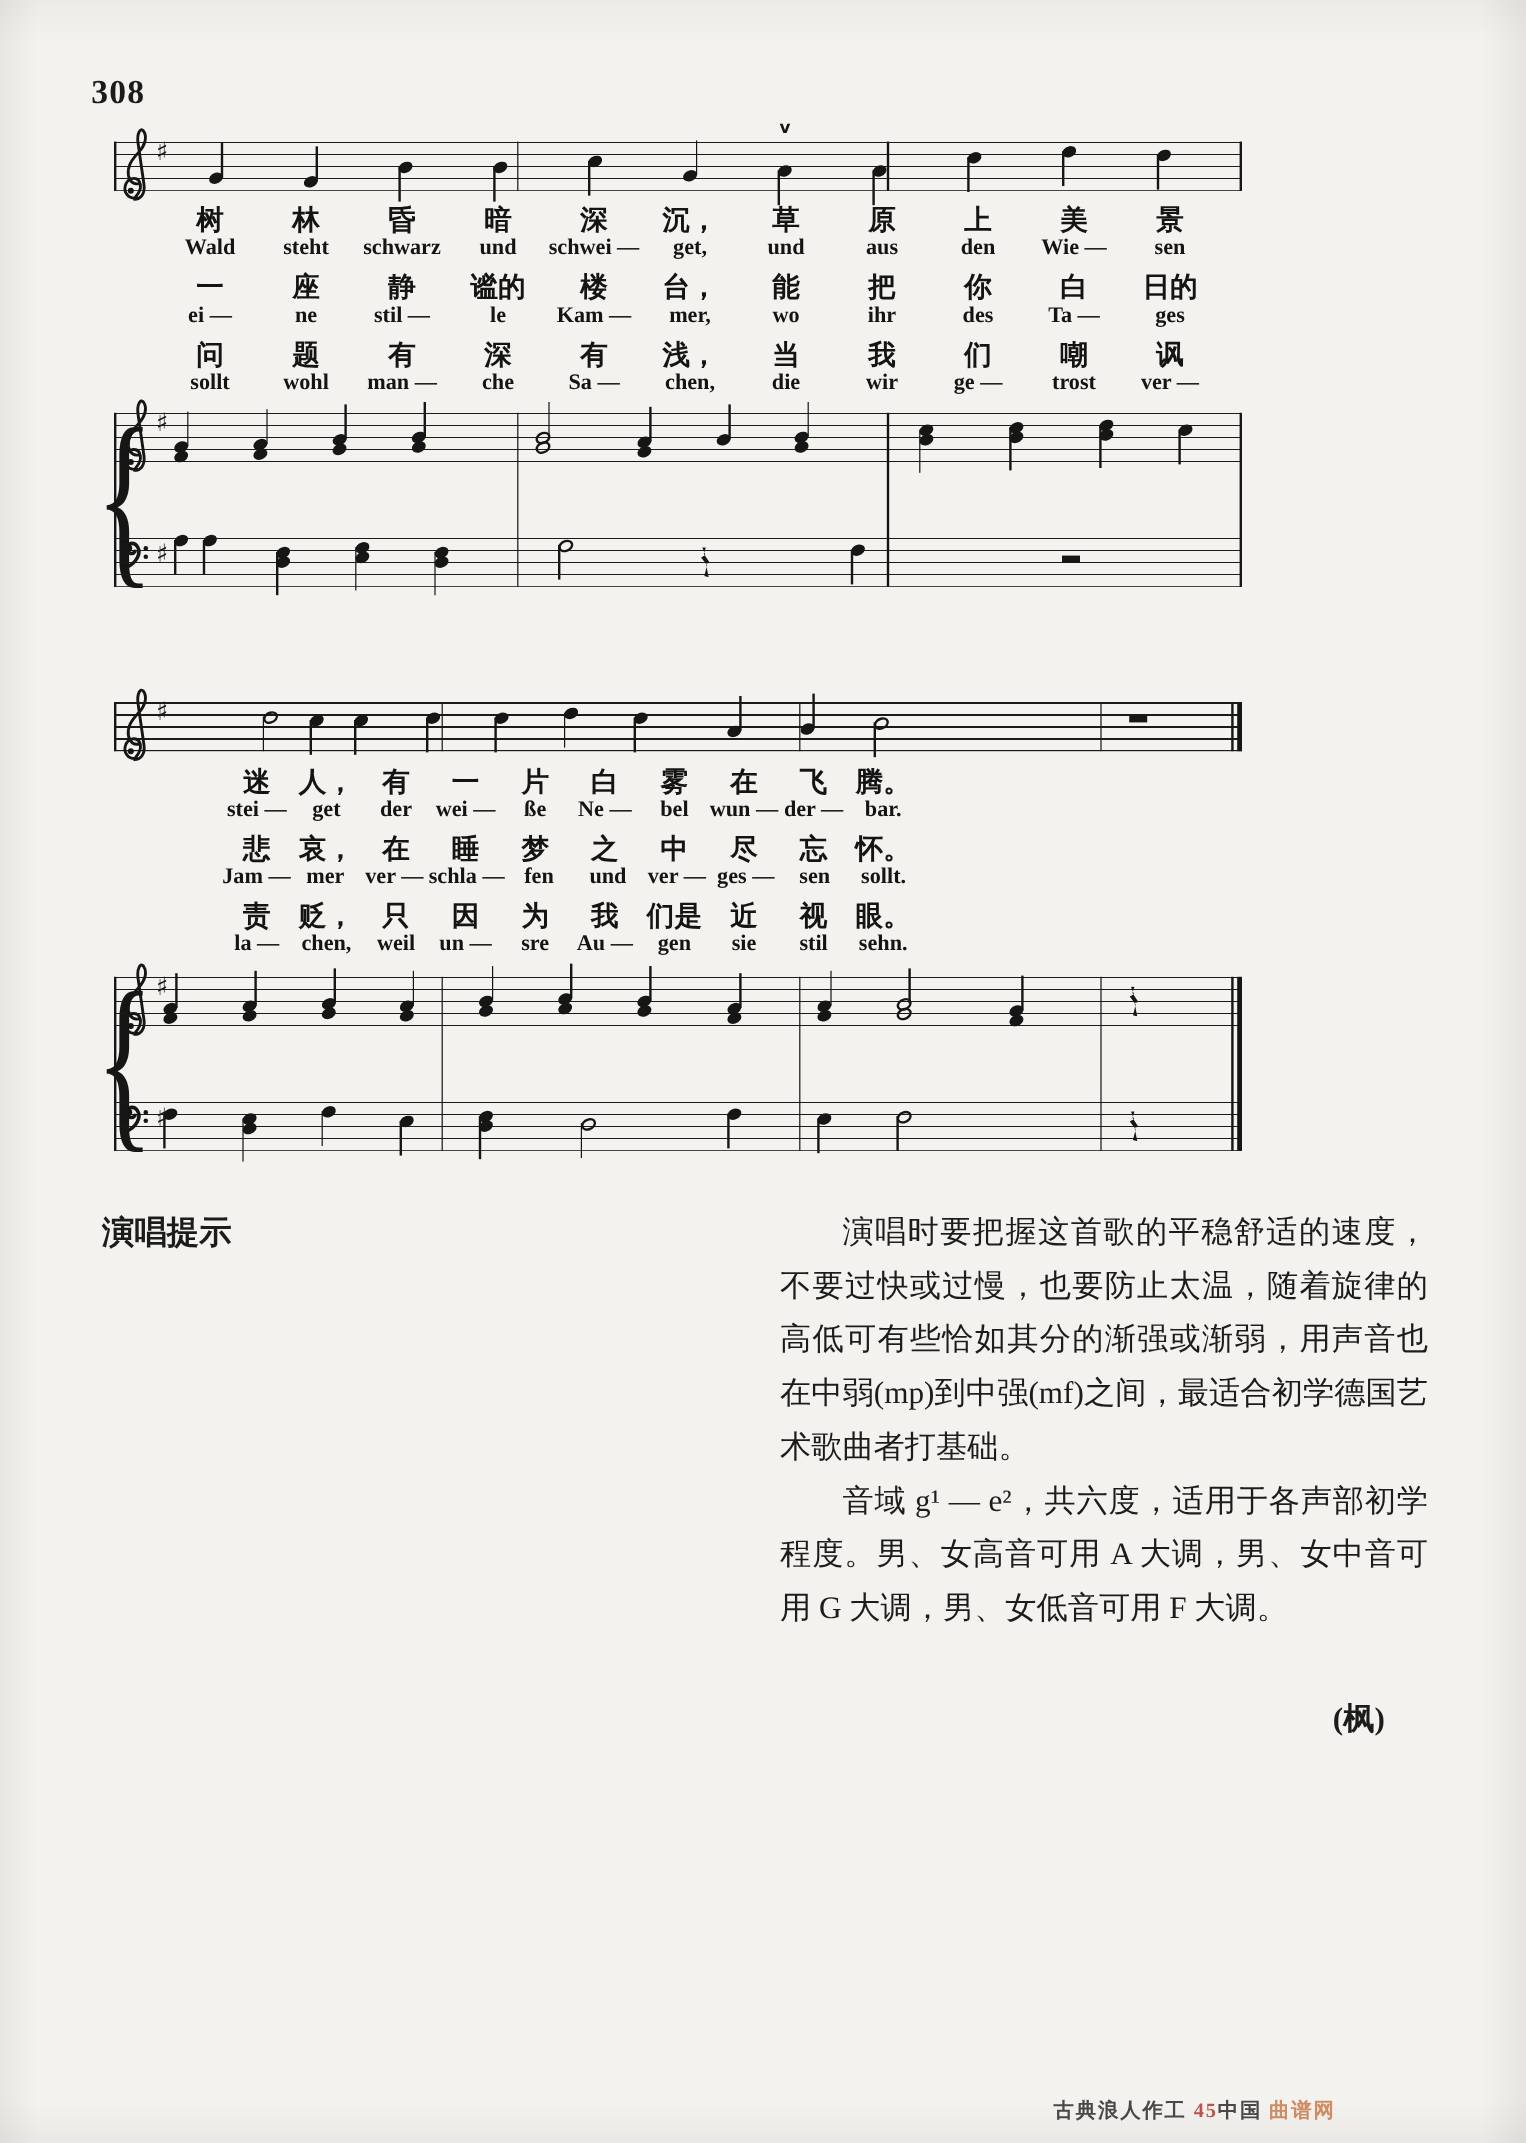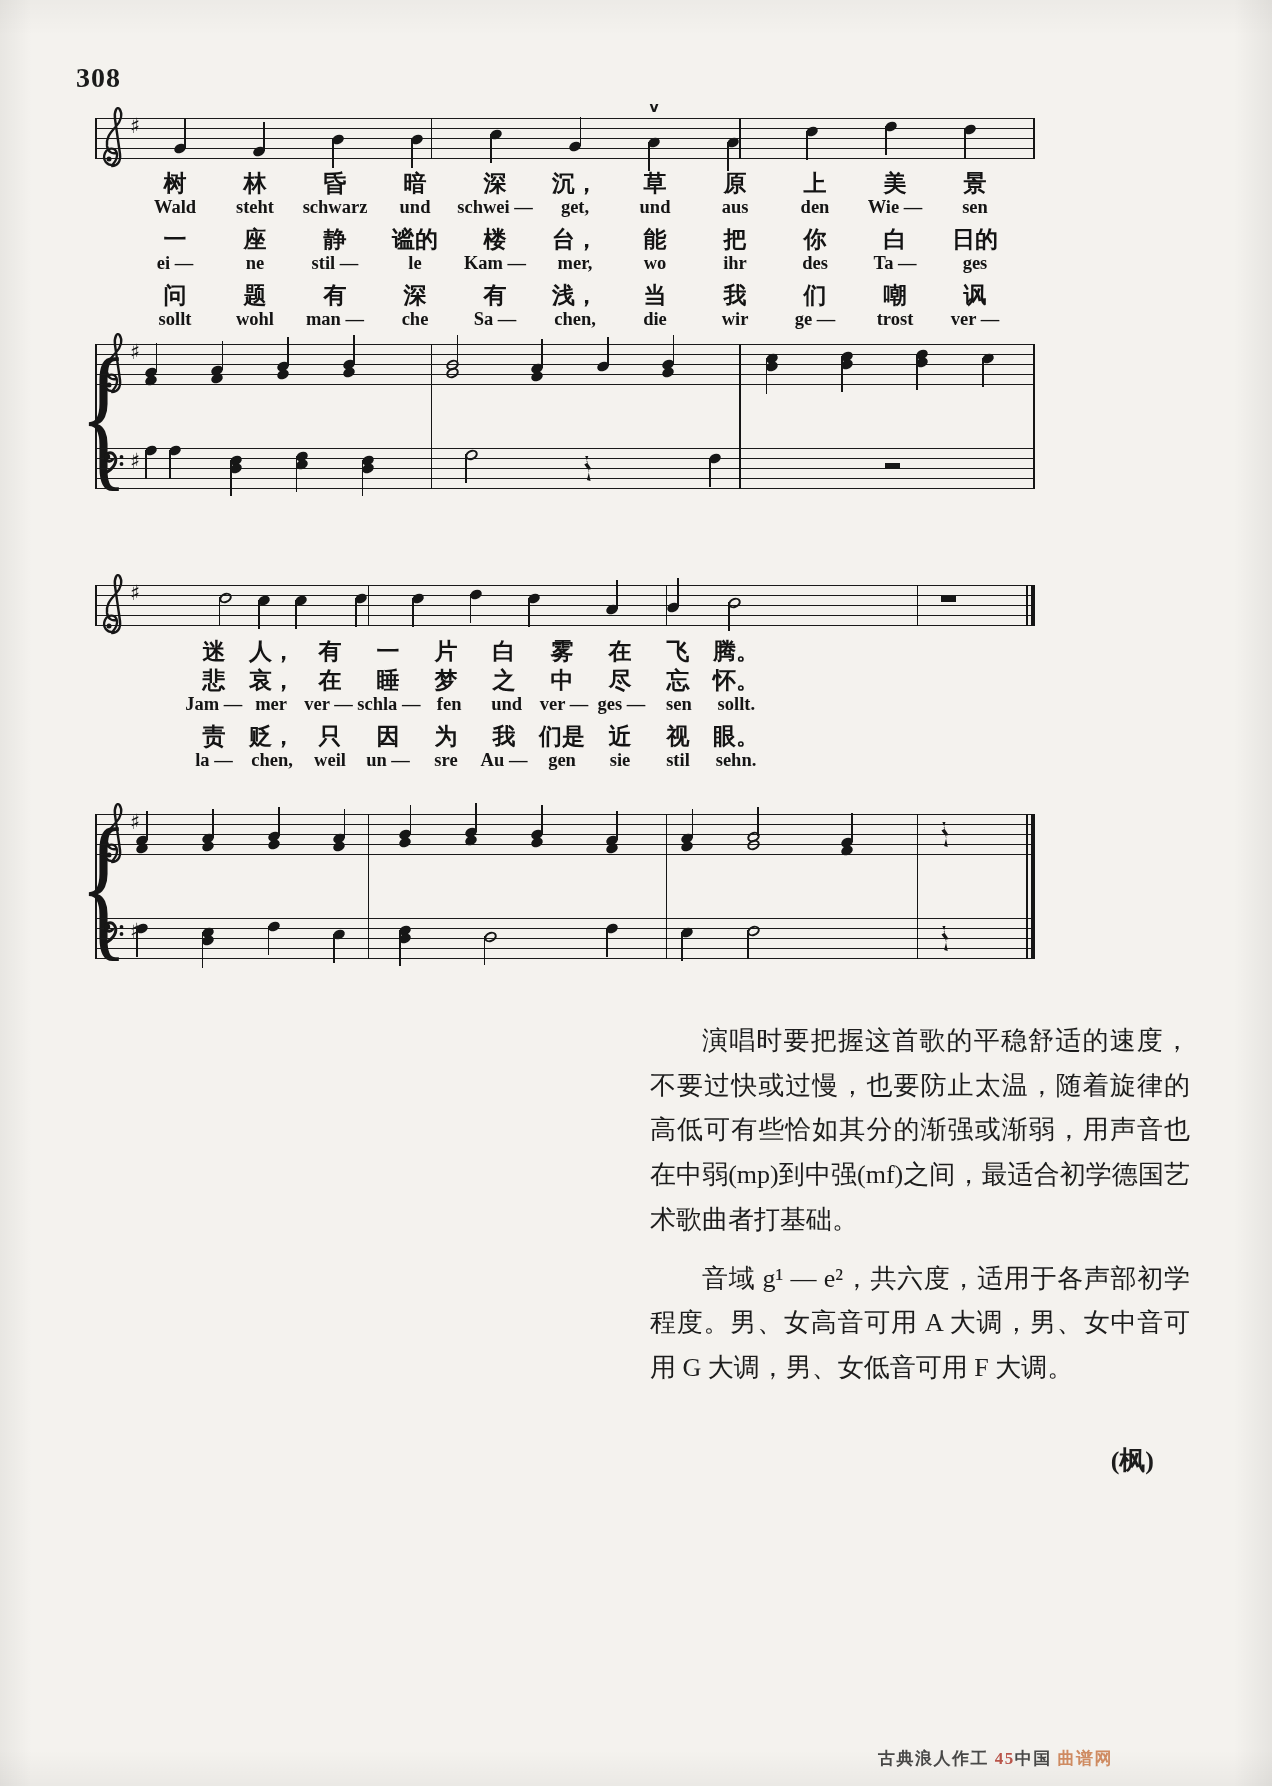--- a/index.html
+++ b/index.html
@@ -47,21 +47,21 @@
   .lyr-row.cn{height:29px;font:700 23px "Liberation Serif","DejaVu Serif",serif;color:#141414;}
   .lyr-row.de{height:27px;font:700 18.5px "Liberation Serif",serif;color:#141414;}
   .syl{flex:1;text-align:center;white-space:nowrap;}
   .syl.ul{text-decoration-thickness:2px;text-underline-offset:4px;}
 
   
   .col{position:absolute;width:540px;font:26px/1.72 "Liberation Serif","DejaVu Serif",serif;
        color:#1c1c1c;text-align:justify;}
   .col h3{font:700 27px/44px "Liberation Serif",serif;margin:0;}
   .col p{margin:0;text-indent:2em;}
-  .col p.mt{margin-top:14px;}
+  .col p.mt{}
   .sig{margin-top:48px;text-align:right;padding-right:36px;font-weight:700;}
   #watermark{position:absolute;left:878px;top:1747px;font:700 17px "Liberation Serif",serif;
              letter-spacing:1.5px;filter:blur(.4px);opacity:.85;white-space:nowrap;}
 </style>
 </head>
 <body>
 
 <div class="page">
 
   <div id="pageno">308</div>
@@ -380,20 +380,32 @@
           <span class="syl">人，</span>
           <span class="syl">有</span>
           <span class="syl">一</span>
           <span class="syl">片</span>
           <span class="syl">白</span>
           <span class="syl">雾</span>
           <span class="syl">在</span>
           <span class="syl">飞</span>
           <span class="syl">腾。</span>
         </div>
+        <div class="lyr-row de">
+          <span class="syl">stei —</span>
+          <span class="syl">get</span>
+          <span class="syl">der</span>
+          <span class="syl">wei —</span>
+          <span class="syl">ße</span>
+          <span class="syl">Ne —</span>
+          <span class="syl">bel</span>
+          <span class="syl">wun —</span>
+          <span class="syl">der —</span>
+          <span class="syl">bar.</span>
+        </div>
         <div class="lyr-row cn">
           <span class="syl">悲</span>
           <span class="syl">哀，</span>
           <span class="syl">在</span>
           <span class="syl">睡</span>
           <span class="syl">梦</span>
           <span class="syl">之</span>
           <span class="syl">中</span>
           <span class="syl">尽</span>
           <span class="syl">忘</span>
@@ -553,20 +565,21 @@
         <div class="bar" style="left: calc(29.1% - 0.8px);"></div>
         <div class="bar" style="left: calc(60.8% - 0.8px);"></div>
         <div class="bar" style="left: calc(87.5% - 0.8px);"></div>
         <div class="bar" style="left: calc(100% - 9px);"></div>
         <div class="bar thick" style="left: calc(100% - 4.5px);"></div>
       </div>
   </section>
 
   <section>
     <div class="col" style="left:85px;top:1005px">
+      <h3>演唱提示</h3>
     </div>
     <div class="col" style="left:650px;top:1005px">
       <p class="mt">演唱时要把握这首歌的平稳舒适的速度，不要过快或过慢，也要防止太温，随着旋律的高低可有些恰如其分的渐强或渐弱，用声音也在中弱(mp)到中强(mf)之间，最适合初学德国艺术歌曲者打基础。</p>
       <p class="mt">音域 g¹ — e²，共六度，适用于各声部初学程度。男、女高音可用 A 大调，男、女中音可用 G 大调，男、女低音可用 F 大调。</p>
       <div class="sig">(枫)</div>
     </div>
   </section>
 
   <div id="watermark"><span style="color: rgb(43, 43, 43);">古典浪人作工 </span><span style="color: rgb(176, 58, 46);">45</span><span style="color: rgb(43, 43, 43);">中国 </span><span style="color: rgb(201, 122, 74);">曲谱网</span></div>
 </div>

